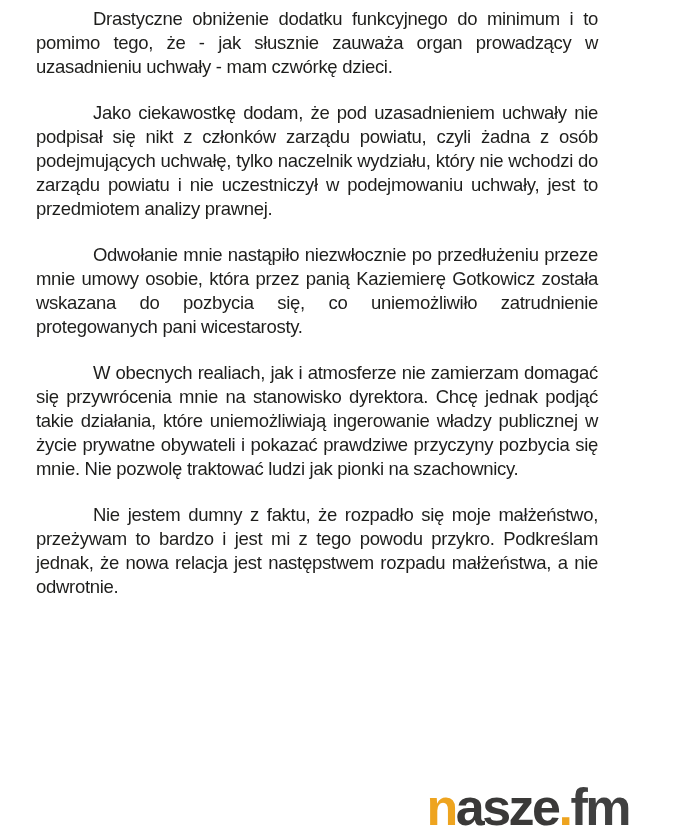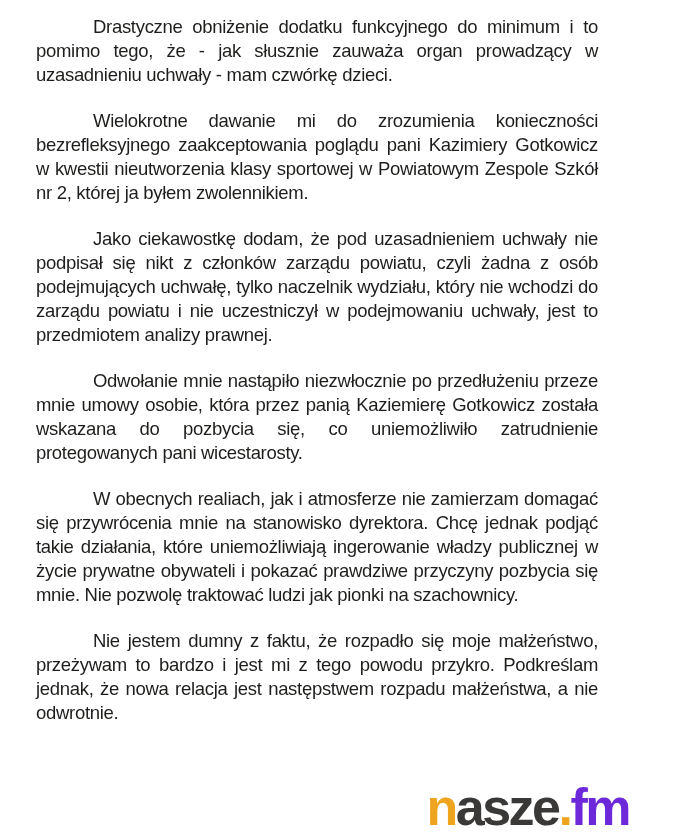--- a/index.html
+++ b/index.html
@@ -9,21 +9,21 @@
     height: 838px;
     background: #ffffff;
     overflow: hidden;
   }
   .page {
     position: relative;
     width: 632px;
     height: 838px;
     background: #ffffff;
     box-sizing: border-box;
-    padding: 15px 34px 0 36px;
+    padding: 7px 34px 0 36px;
     font-family: "Liberation Sans", "DejaVu Sans", sans-serif;
   }
   .doc-paragraph {
     margin: 0 0 22px 0;
     font-size: 18.5px;
     line-height: 24px;
     letter-spacing: -0.3px;
     color: #1e1e1c;
     text-align: justify;
     text-indent: 57px;
@@ -43,23 +43,22 @@
     white-space: nowrap;
     user-select: none;
   }
 </style>
 </head>
 <body>
 
 <div class="page">
 
   <p class="doc-paragraph">Drastyczne obniżenie dodatku funkcyjnego do minimum i to pomimo tego, że - jak słusznie zauważa organ prowadzący w uzasadnieniu uchwały - mam czwórkę dzieci.</p>
-  <p class="doc-paragraph">Wielokrotne dawanie mi do zrozumienia konieczności bezrefleksyjnego zaakceptowania poglądu pani Kazimiery Gotkowicz w kwestii nieutworzenia klasy sportowej w Powiatowym Zespole Szkół nr 2, której ja byłem zwolennikiem.</p>
   <p class="doc-paragraph">Jako ciekawostkę dodam, że pod uzasadnieniem uchwały nie podpisał się nikt z członków zarządu powiatu, czyli żadna z osób podejmujących uchwałę, tylko naczelnik wydziału, który nie wchodzi do zarządu powiatu i nie uczestniczył w podejmowaniu uchwały,  jest to przedmiotem analizy prawnej.</p>
   <p class="doc-paragraph">Odwołanie mnie nastąpiło niezwłocznie po przedłużeniu przeze mnie umowy osobie, która przez panią Kaziemierę Gotkowicz została wskazana do pozbycia się, co uniemożliwiło zatrudnienie protegowanych pani wicestarosty.</p>
   <p class="doc-paragraph">W obecnych realiach, jak i atmosferze nie zamierzam domagać się przywrócenia mnie na stanowisko dyrektora. Chcę jednak podjąć takie działania, które uniemożliwiają ingerowanie władzy publicznej w życie prywatne obywateli i pokazać prawdziwe przyczyny pozbycia się mnie. Nie pozwolę traktować ludzi jak pionki na szachownicy.</p>
   <p class="doc-paragraph">Nie jestem dumny z faktu, że rozpadło się moje małżeństwo, przeżywam to bardzo i jest mi z tego powodu przykro. Podkreślam jednak, że nowa relacja jest następstwem rozpadu małżeństwa, a nie odwrotnie.</p>
 
   <div class="logo">
-    <span style="color: rgb(238, 164, 31);">n</span><span style="color: rgb(58, 57, 56);">asze</span><span style="color: rgb(238, 164, 31);">.</span><span style="color: #6d28d9; margin-top: 12px;">fm</span>
+    <span style="color: rgb(238, 164, 31);">n</span><span style="color: rgb(58, 57, 56);">asze</span><span style="color: rgb(238, 164, 31);">.</span><span style="color: #404040; margin-top: 12px;">fm</span>
   </div>
 
 </div>
 
 </body></html>

